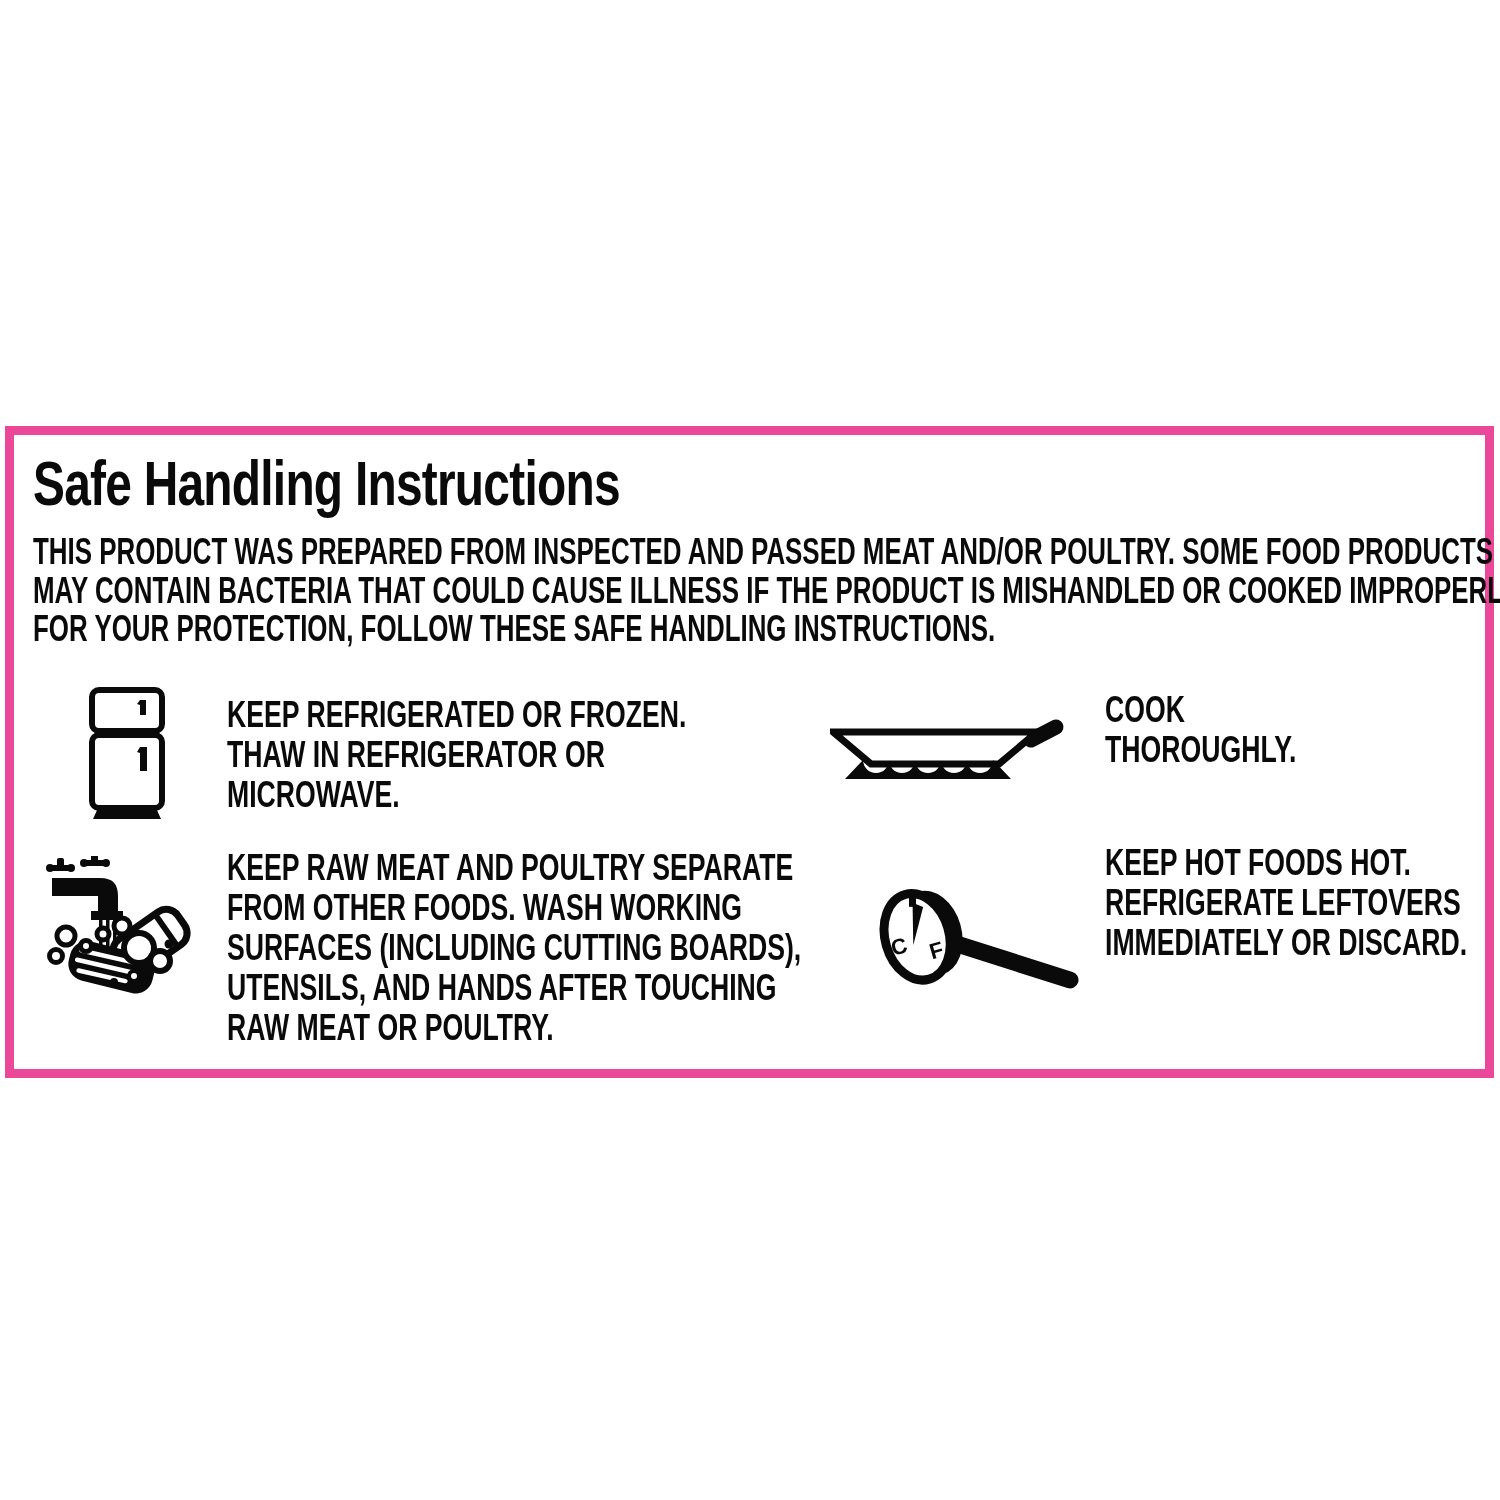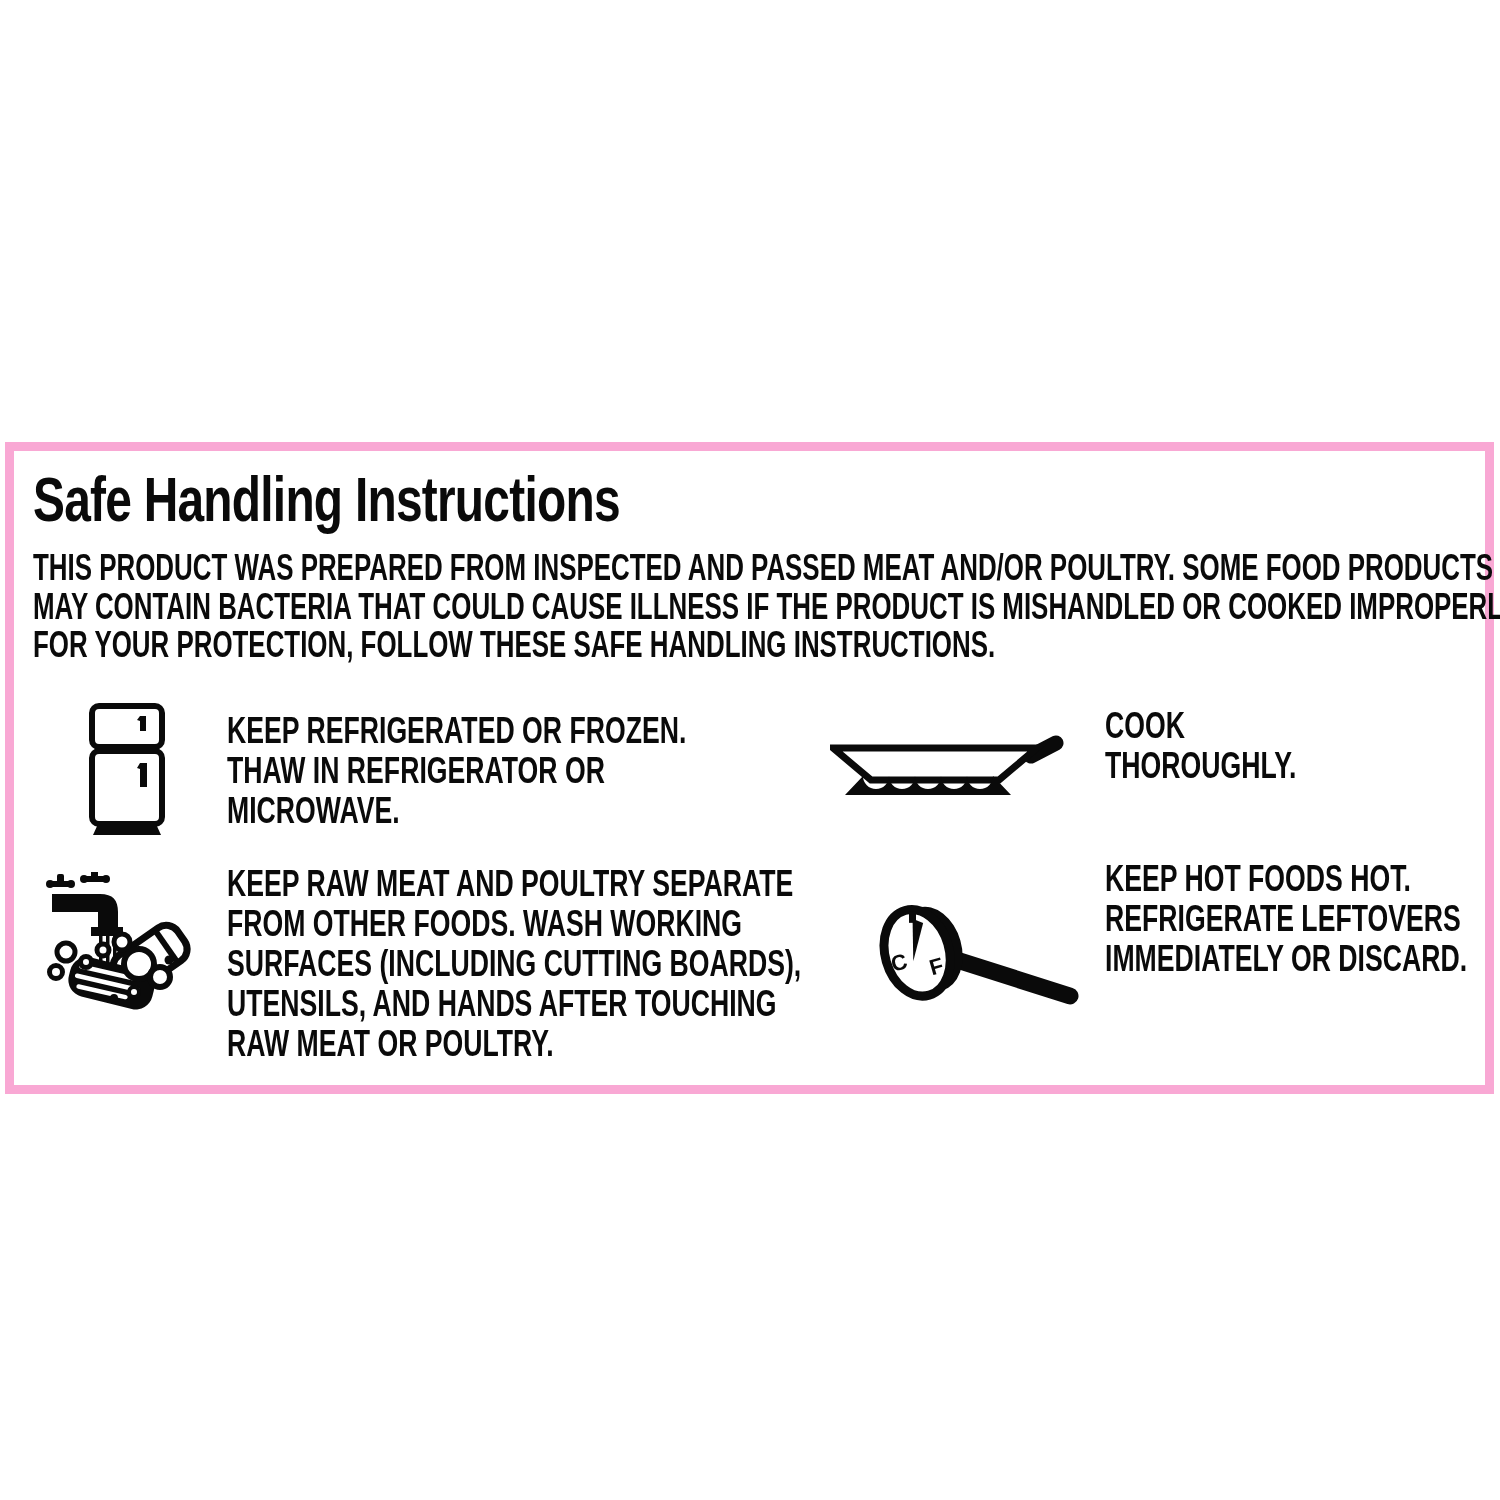--- a/index.html
+++ b/index.html
@@ -1,19 +1,19 @@
 <!DOCTYPE html>
 <html><head>
 <meta charset="utf-8">
 <style>
   html,body{margin:0;padding:0;background:#ffffff;}
   body{width:1500px;height:1500px;font-family:"Liberation Sans",sans-serif;color:#0a0a0a;}
   .canvas{position:relative;width:1500px;height:1500px;background:#ffffff;overflow:hidden;}
-  .label-box{position:absolute;left:5px;top:442px;width:1489px;height:652px;
-             border:9px solid #f9a8d4;background:#ffffff;box-sizing:border-box;}
+  .label-box{position:absolute;left:5px;top:426px;width:1489px;height:652px;
+             border:9px solid #ec4899;background:#ffffff;box-sizing:border-box;}
   .abs{position:absolute;}
   .title{font-weight:bold;font-size:63px;line-height:66px;letter-spacing:-1px;
          white-space:nowrap;transform:scaleX(0.76);transform-origin:0 0;}
   .intro{transform:scaleX(0.70);transform-origin:0 0;}
   .intro .line{font-weight:bold;font-size:37px;line-height:38.6px;white-space:nowrap;}
   .instr{transform:scaleX(0.72);transform-origin:0 0;}
   .instr .line{font-weight:bold;font-size:37px;line-height:40px;white-space:nowrap;}
   svg text{font-family:"Liberation Sans",sans-serif;font-weight:bold;}
   .icon{display:block;}
 </style>

